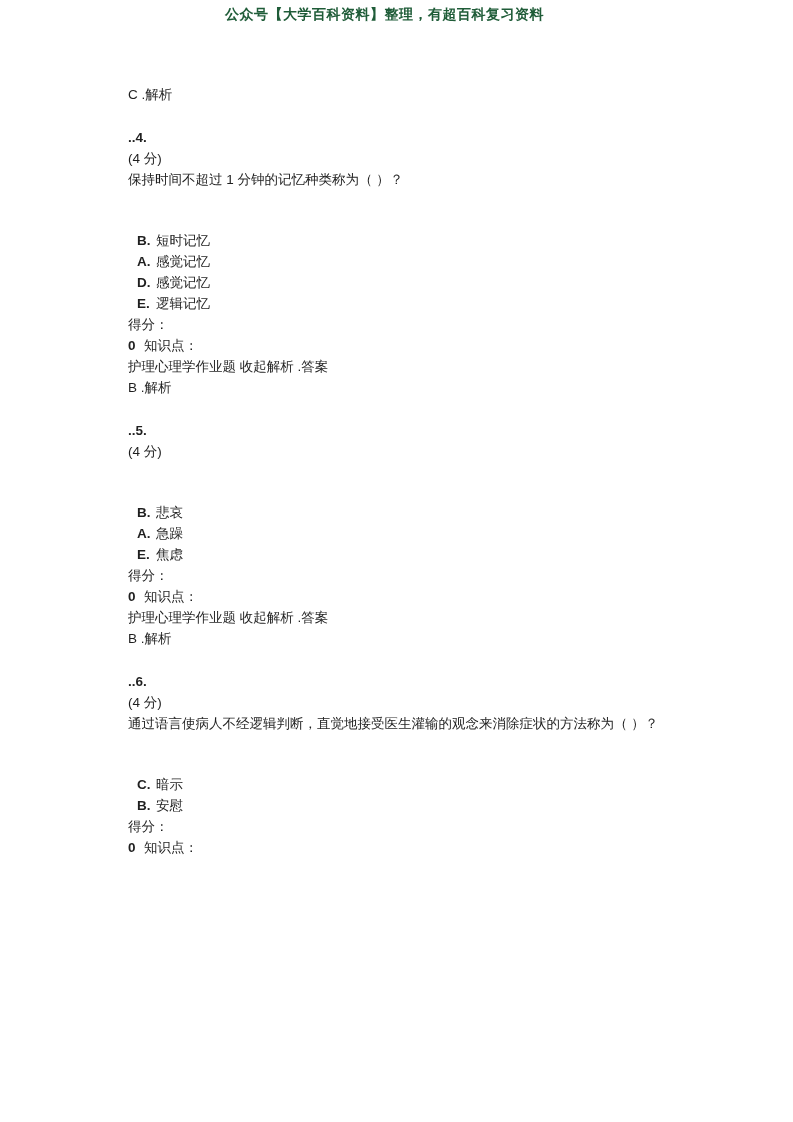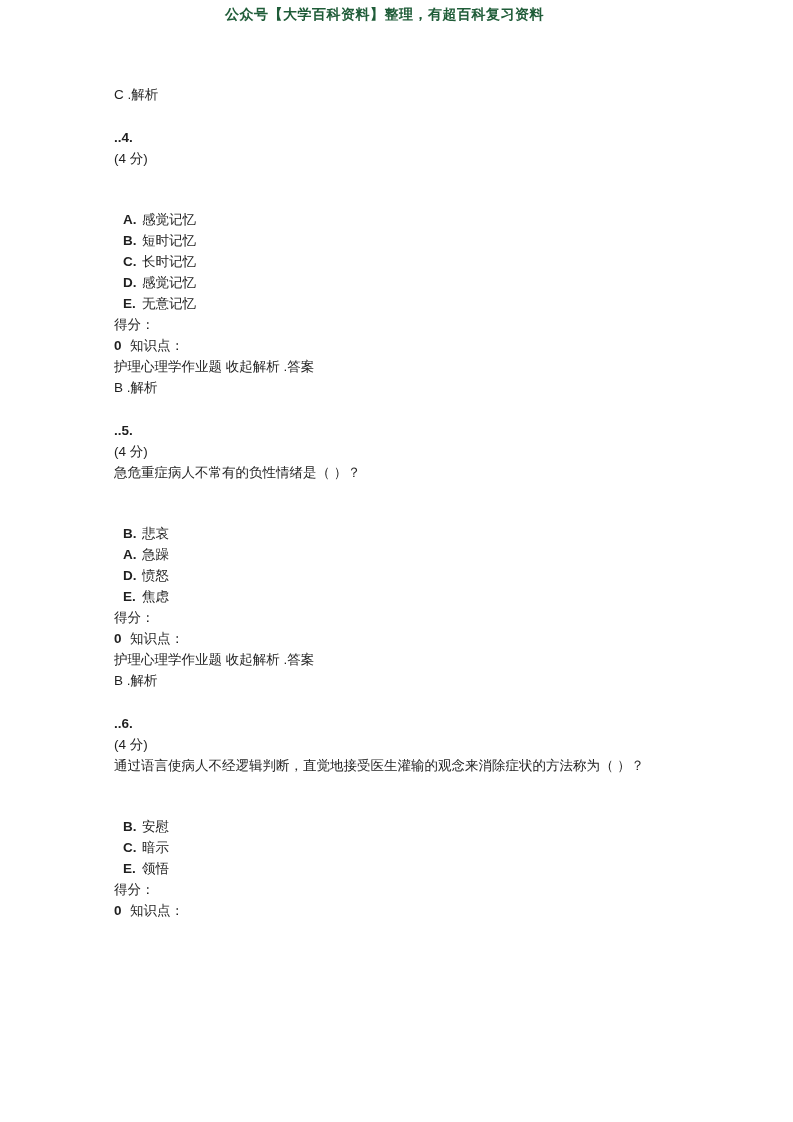--- a/index.html
+++ b/index.html
@@ -20,21 +20,21 @@
     right: 0;
     text-align: center;
     font-size: 14px;
     line-height: 18px;
     font-weight: bold;
     letter-spacing: 0.5px;
   }
   .content {
     position: absolute;
     top: 84px;
-    left: 114px;
+    left: 128px;
     right: 40px;
     font-size: 13.5px;
   }
   .line {
     height: 21px;
     line-height: 21px;
     white-space: nowrap;
   }
   .q-number {
     margin-top: 22px;
@@ -62,84 +62,75 @@
 
   <div class="header" style="color: rgb(31, 92, 56);">公众号【大学百科资料】整理，有超百科复习资料</div>
 
   <div class="content">
 
     <div class="line">C .解析</div>
 
     <section>
       <div class="line q-number">..4.</div>
       <div class="line q-points">(4 分)</div>
+      <div class="line q-text">保持时间不超过 1 分钟的记忆种类称为（ ）？</div>
       <div class="options">
-        <div class="line option">
-          <span class="opt-letter">A.</span><span class="opt-text">感觉记忆</span>
-        </div>
         <div class="line option">
           <span class="opt-letter">B.</span><span class="opt-text">短时记忆</span>
         </div>
         <div class="line option">
-          <span class="opt-letter">C.</span><span class="opt-text">长时记忆</span>
+          <span class="opt-letter">A.</span><span class="opt-text">感觉记忆</span>
         </div>
         <div class="line option">
           <span class="opt-letter">D.</span><span class="opt-text">感觉记忆</span>
         </div>
         <div class="line option">
-          <span class="opt-letter">E.</span><span class="opt-text">无意记忆</span>
+          <span class="opt-letter">E.</span><span class="opt-text">逻辑记忆</span>
         </div>
       </div>
       <div class="line">得分：</div>
       <div class="line">
         <span class="score-value">0</span><span>知识点：</span>
       </div>
       <div class="line">护理心理学作业题 收起解析 .答案</div>
       <div class="line">B .解析</div>
     </section>
 
     <section>
       <div class="line q-number">..5.</div>
       <div class="line q-points">(4 分)</div>
-      <div class="line q-text">急危重症病人不常有的负性情绪是（ ）？</div>
       <div class="options">
         <div class="line option">
           <span class="opt-letter">B.</span><span class="opt-text">悲哀</span>
         </div>
         <div class="line option">
           <span class="opt-letter">A.</span><span class="opt-text">急躁</span>
-        </div>
-        <div class="line option">
-          <span class="opt-letter">D.</span><span class="opt-text">愤怒</span>
         </div>
         <div class="line option">
           <span class="opt-letter">E.</span><span class="opt-text">焦虑</span>
         </div>
       </div>
       <div class="line">得分：</div>
       <div class="line">
         <span class="score-value">0</span><span>知识点：</span>
       </div>
       <div class="line">护理心理学作业题 收起解析 .答案</div>
       <div class="line">B .解析</div>
     </section>
 
     <section>
       <div class="line q-number">..6.</div>
       <div class="line q-points">(4 分)</div>
       <div class="line q-text">通过语言使病人不经逻辑判断，直觉地接受医生灌输的观念来消除症状的方法称为（ ）？</div>
       <div class="options">
         <div class="line option">
-          <span class="opt-letter">B.</span><span class="opt-text">安慰</span>
-        </div>
-        <div class="line option">
           <span class="opt-letter">C.</span><span class="opt-text">暗示</span>
         </div>
         <div class="line option">
-          <span class="opt-letter">E.</span><span class="opt-text">领悟</span>
+          <span class="opt-letter">B.</span><span class="opt-text">安慰</span>
         </div>
       </div>
       <div class="line">得分：</div>
       <div class="line">
         <span class="score-value">0</span><span>知识点：</span>
       </div>
     </section>
 
   </div>
 </div>

